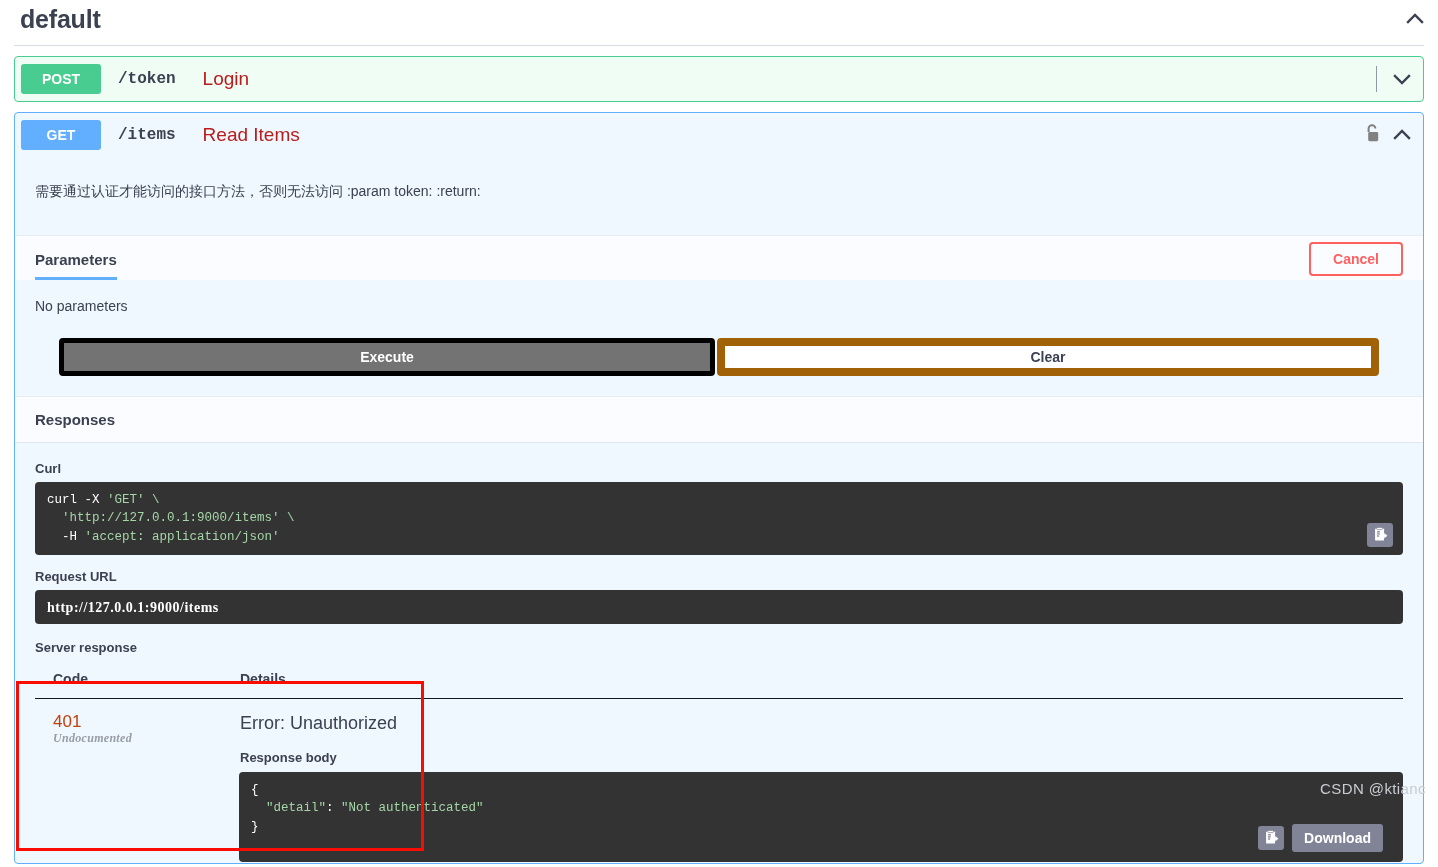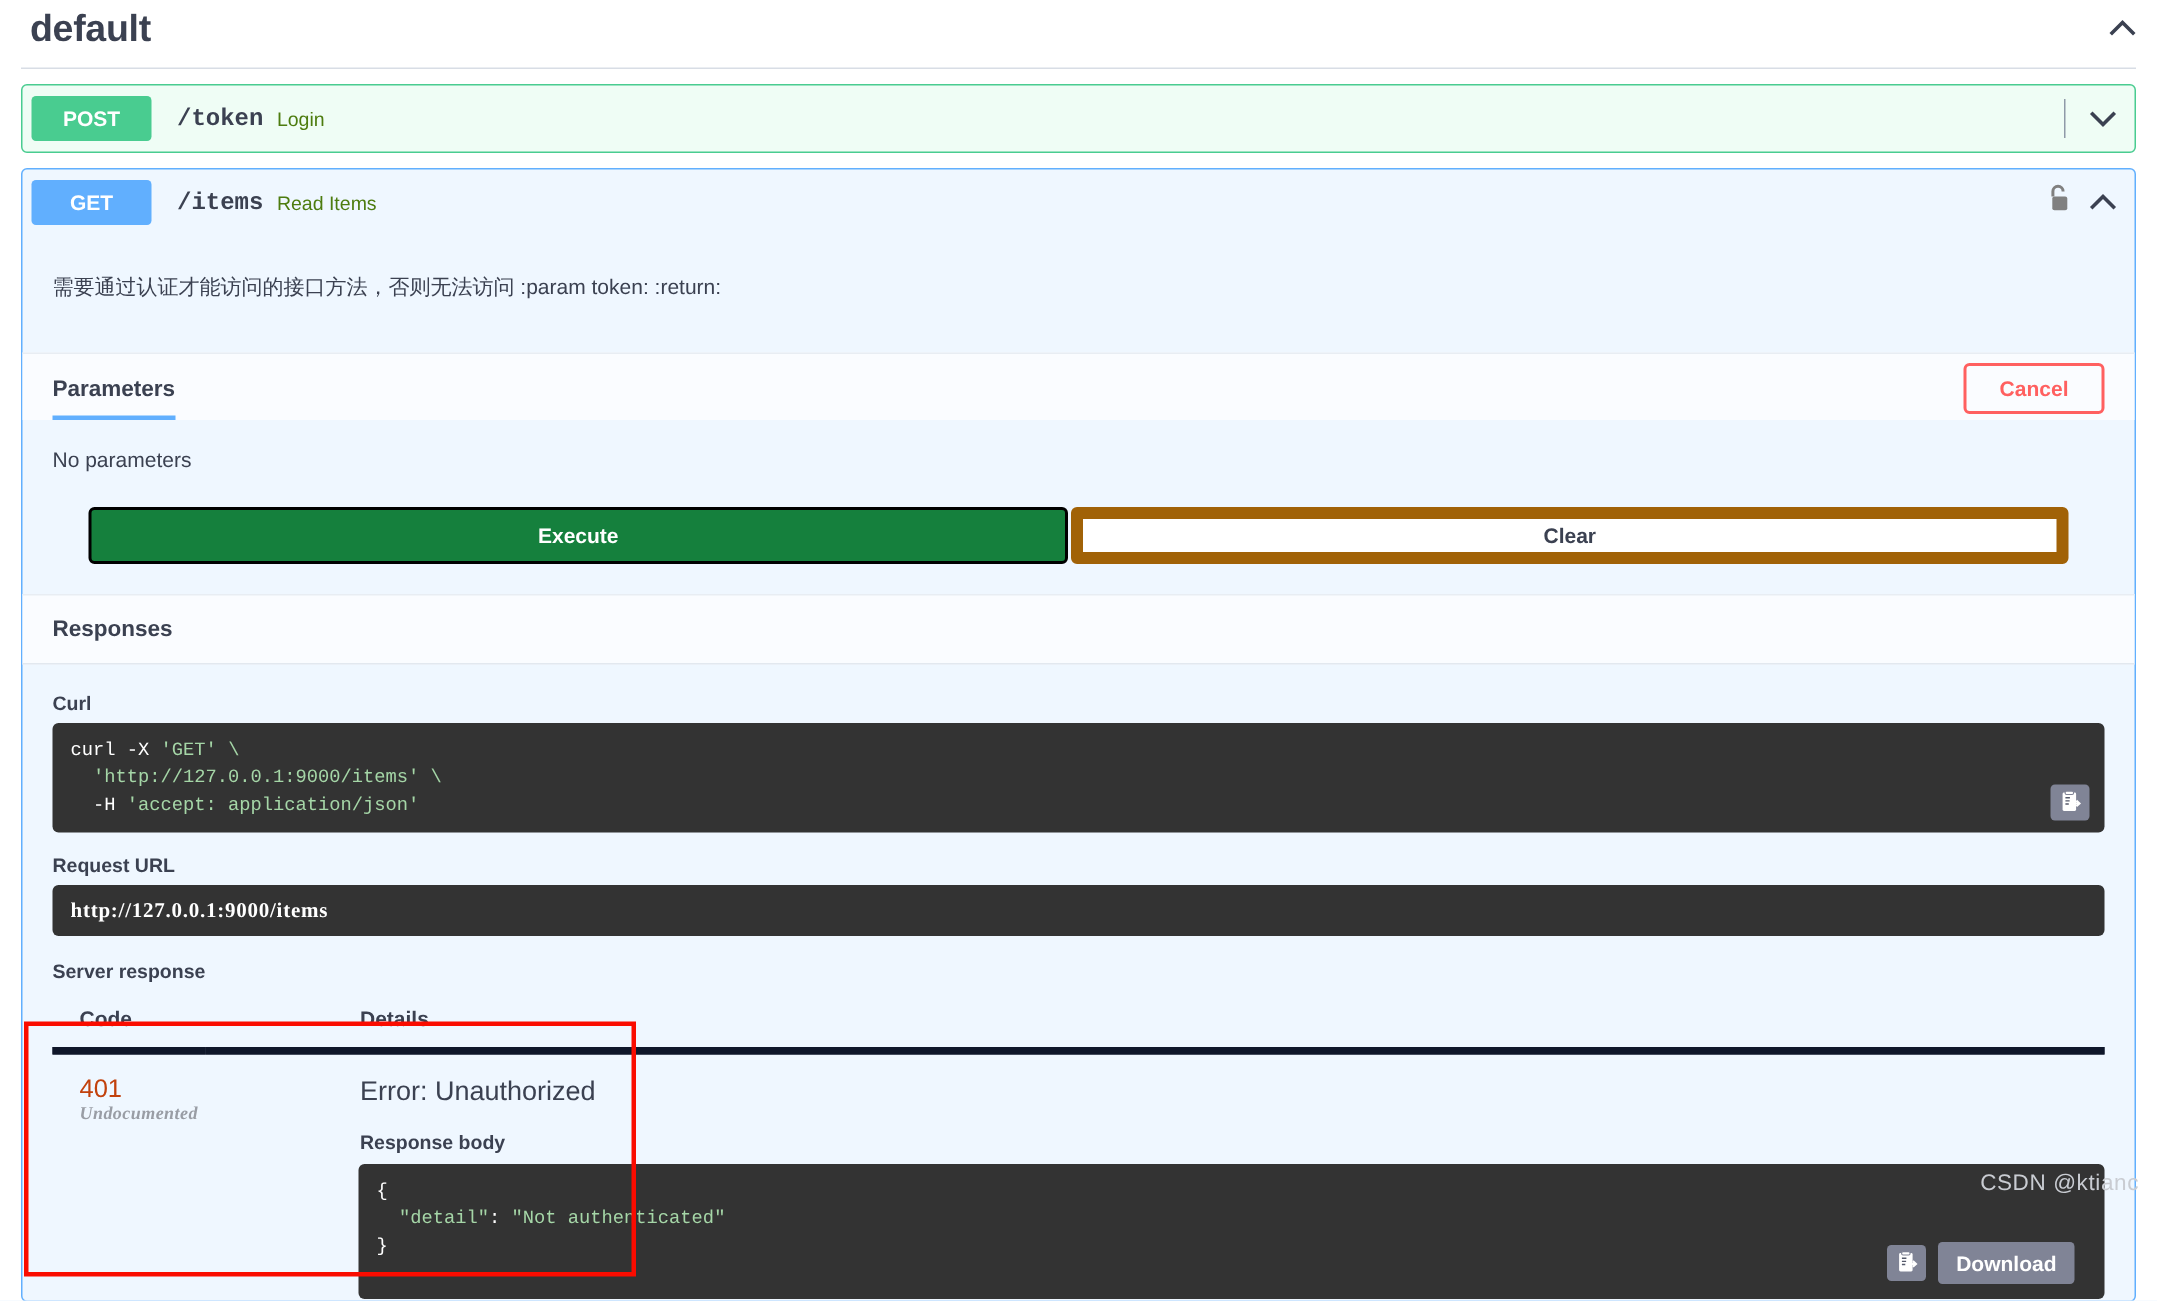--- a/index.html
+++ b/index.html
@@ -49,21 +49,21 @@
     font-family:"Liberation Sans", sans-serif;
     margin-left:6px;
   }
   .verb-post{background:#49cc90;}
   .verb-get{background:#61affe;}
   .path{
     font-family:"Liberation Mono", monospace;
     font-size:16px;font-weight:700;color:#3b4151;margin-left:17px;
   }
   .op-desc{
-    font-size:13px;color:#4d7c0f;margin-left:9px;
+    font-size:19px;color:#b91c1c;margin-left:27px;
   }
   .op-right{margin-left:auto;display:flex;align-items:center;padding-right:10px;}
   .divider-v{width:1px;height:26px;background:#8f9aa8;margin-right:14px;}
   .lock{margin-right:10px;display:block;}
 
   
   .op-body{padding:0;}
   .desc-block{
     padding:24px 20px 34px 20px;font-size:14px;color:#3b4151;line-height:1.45;
   }
@@ -83,21 +83,21 @@
     font-family:"Liberation Sans", sans-serif;
   }
   .no-params{
     padding:18px 20px 0 20px;font-size:14px;color:#3b4151;
   }
 
   .exec-row{
     display:flex;padding:24px 44px 20px 44px;
   }
   .execute-btn{
-    flex:1 1 0;height:38px;background:#15803d;border:2px solid #000000;
+    flex:1 1 0;height:38px;background:#737373;border:5px solid #000000;
     color:#fff;font-size:14px;font-weight:700;border-radius:4px;
     cursor:pointer;font-family:"Liberation Sans", sans-serif;
   }
   .clear-btn{
     flex:1 1 0;height:38px;background:#fff;border:8px solid #a16207;
     color:#3b4151;font-size:14px;font-weight:700;border-radius:4px;
     cursor:pointer;margin-left:2px;font-family:"Liberation Sans", sans-serif;
   }
 
   .responses-bar{
@@ -129,21 +129,21 @@
   .url-block span{
     font-family:"Liberation Serif", serif;font-weight:700;font-size:14px;color:#ffffff;
     letter-spacing:.5px;
   }
 
   
   .sr-label{font-size:13px;font-weight:700;color:#3b4151;margin-bottom:10px;}
   .sr-table{width:100%;border-collapse:collapse;}
   .sr-table th{
     text-align:left;font-size:14px;font-weight:700;color:#3b4151;
-    padding:6px 0 11px 0;border-bottom:5px solid #0f172a;
+    padding:6px 0 11px 0;border-bottom:1px solid #0f172a;
   }
   .th-code{width:84px;padding-left:18px !important;}
   .th-details{padding-left:103px !important;}
   .sr-table td{vertical-align:top;padding-top:14px;}
   .td-code{padding-left:18px;}
   .code-num{font-size:17px;color:#c2410c;line-height:1.1;}
   .undoc{
     font-family:"Liberation Serif", serif;font-style:italic;font-weight:700;
     font-size:12px;color:#999da5;letter-spacing:.3px;
   }

